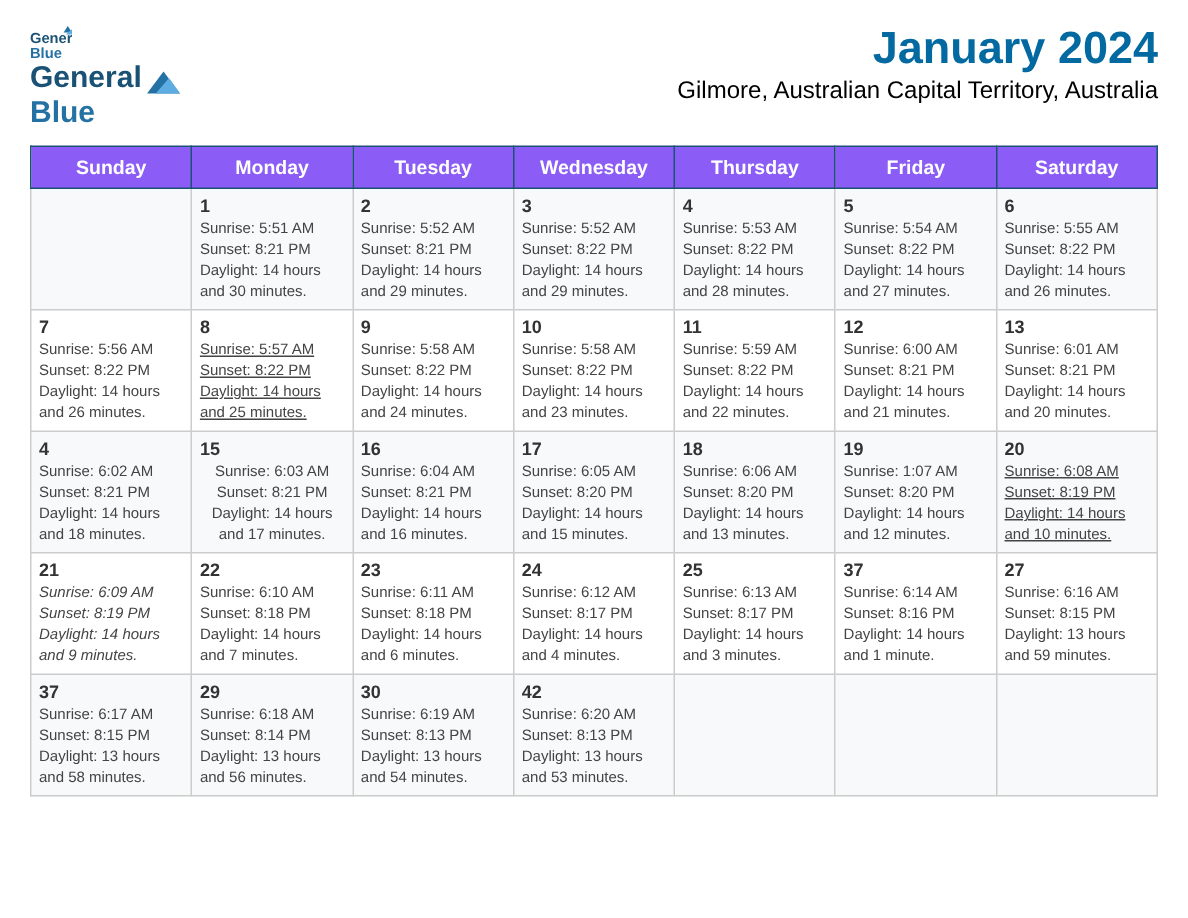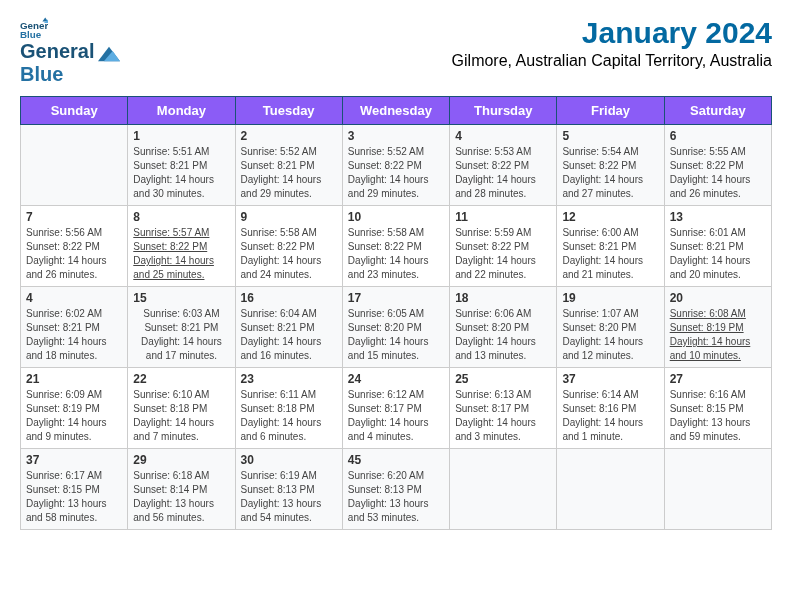--- a/index.html
+++ b/index.html
@@ -261,21 +261,21 @@
           <span class="day-number">20</span>
           <div class="day-detail" style="white-space: pre-line; text-decoration: underline;">Sunrise: 6:08 AM
 Sunset: 8:19 PM
 Daylight: 14 hours
 and 10 minutes.</div>
         </td>
       </tr>
       <tr>
         <td>
           <span class="day-number">21</span>
-          <div class="day-detail" style="white-space: pre-line;">Sunrise: 6:09 AM
+          <div class="day-detail" style="white-space: pre-line; font-style: italic;">Sunrise: 6:09 AM
 Sunset: 8:19 PM
 Daylight: 14 hours
 and 9 minutes.</div>
         </td>
         <td>
           <span class="day-number">22</span>
           <div class="day-detail" style="white-space: pre-line;">Sunrise: 6:10 AM
 Sunset: 8:18 PM
 Daylight: 14 hours
 and 7 minutes.</div>
@@ -332,21 +332,21 @@
 and 56 minutes.</div>
         </td>
         <td>
           <span class="day-number">30</span>
           <div class="day-detail" style="white-space: pre-line;">Sunrise: 6:19 AM
 Sunset: 8:13 PM
 Daylight: 13 hours
 and 54 minutes.</div>
         </td>
         <td>
-          <span class="day-number">45</span>
+          <span class="day-number">42</span>
           <div class="day-detail" style="white-space: pre-line;">Sunrise: 6:20 AM
 Sunset: 8:13 PM
 Daylight: 13 hours
 and 53 minutes.</div>
         </td>
         <td class="empty-cell"></td>
         <td class="empty-cell"></td>
         <td class="empty-cell"></td>
       </tr>
     </tbody>

